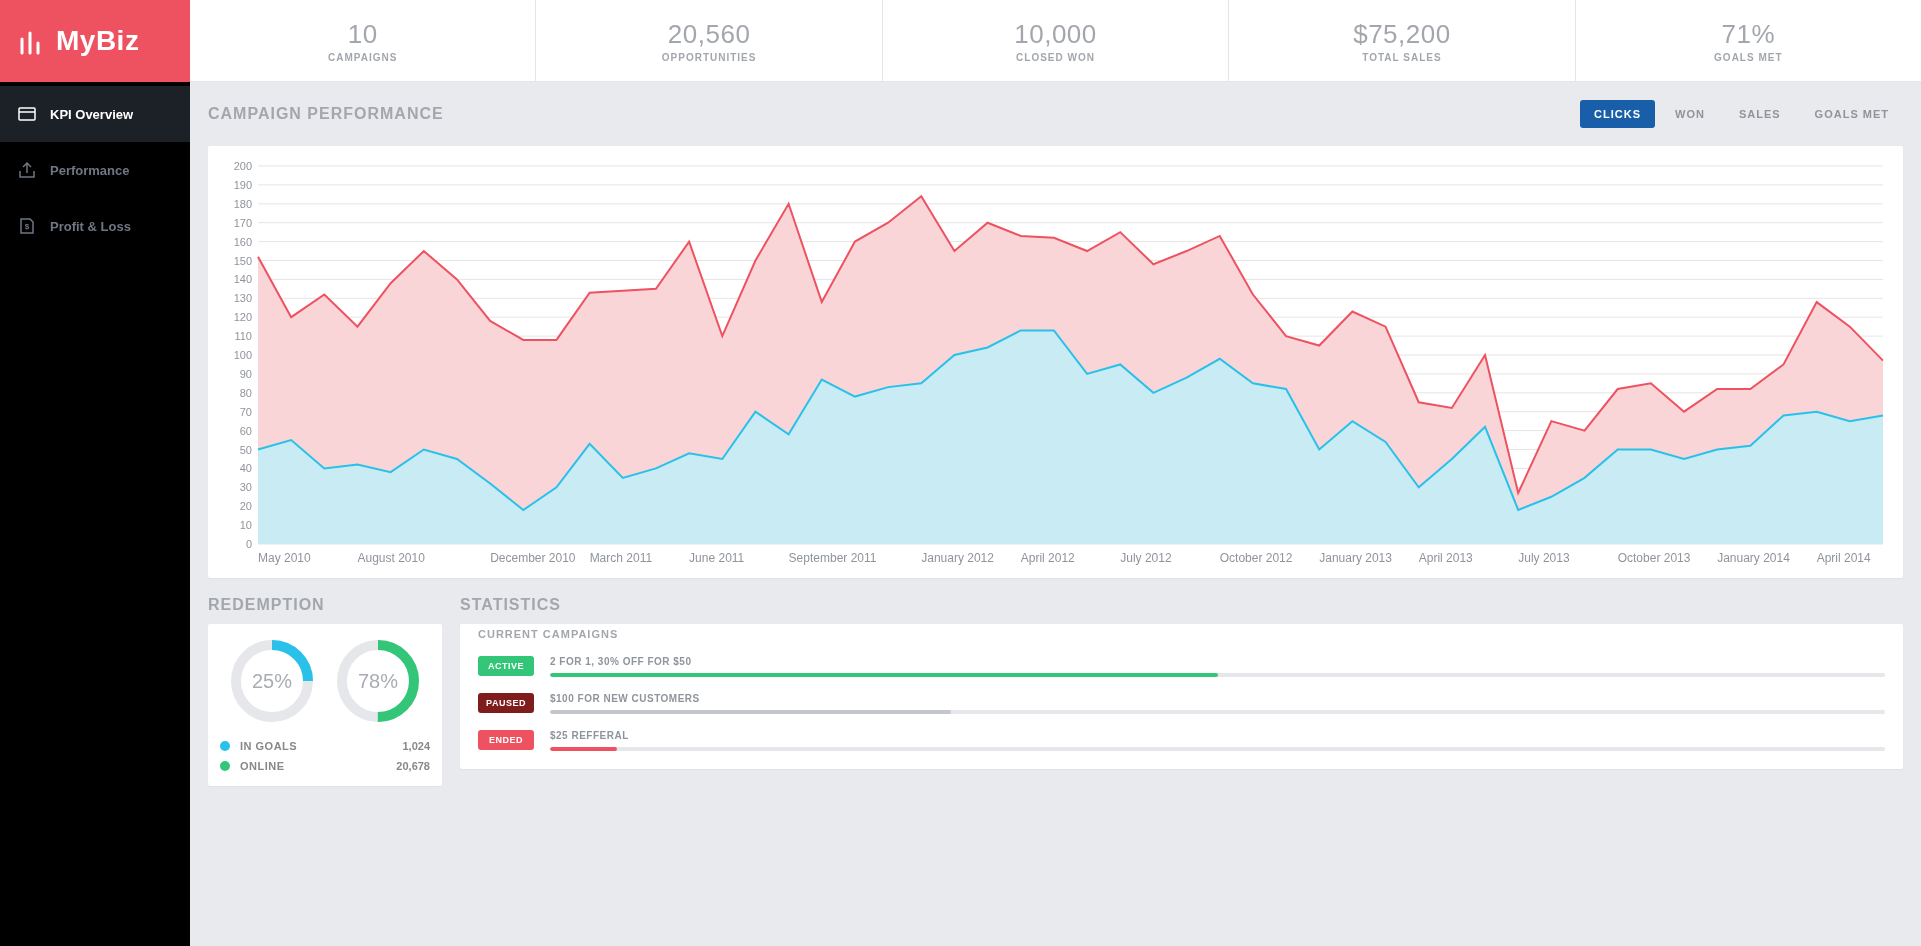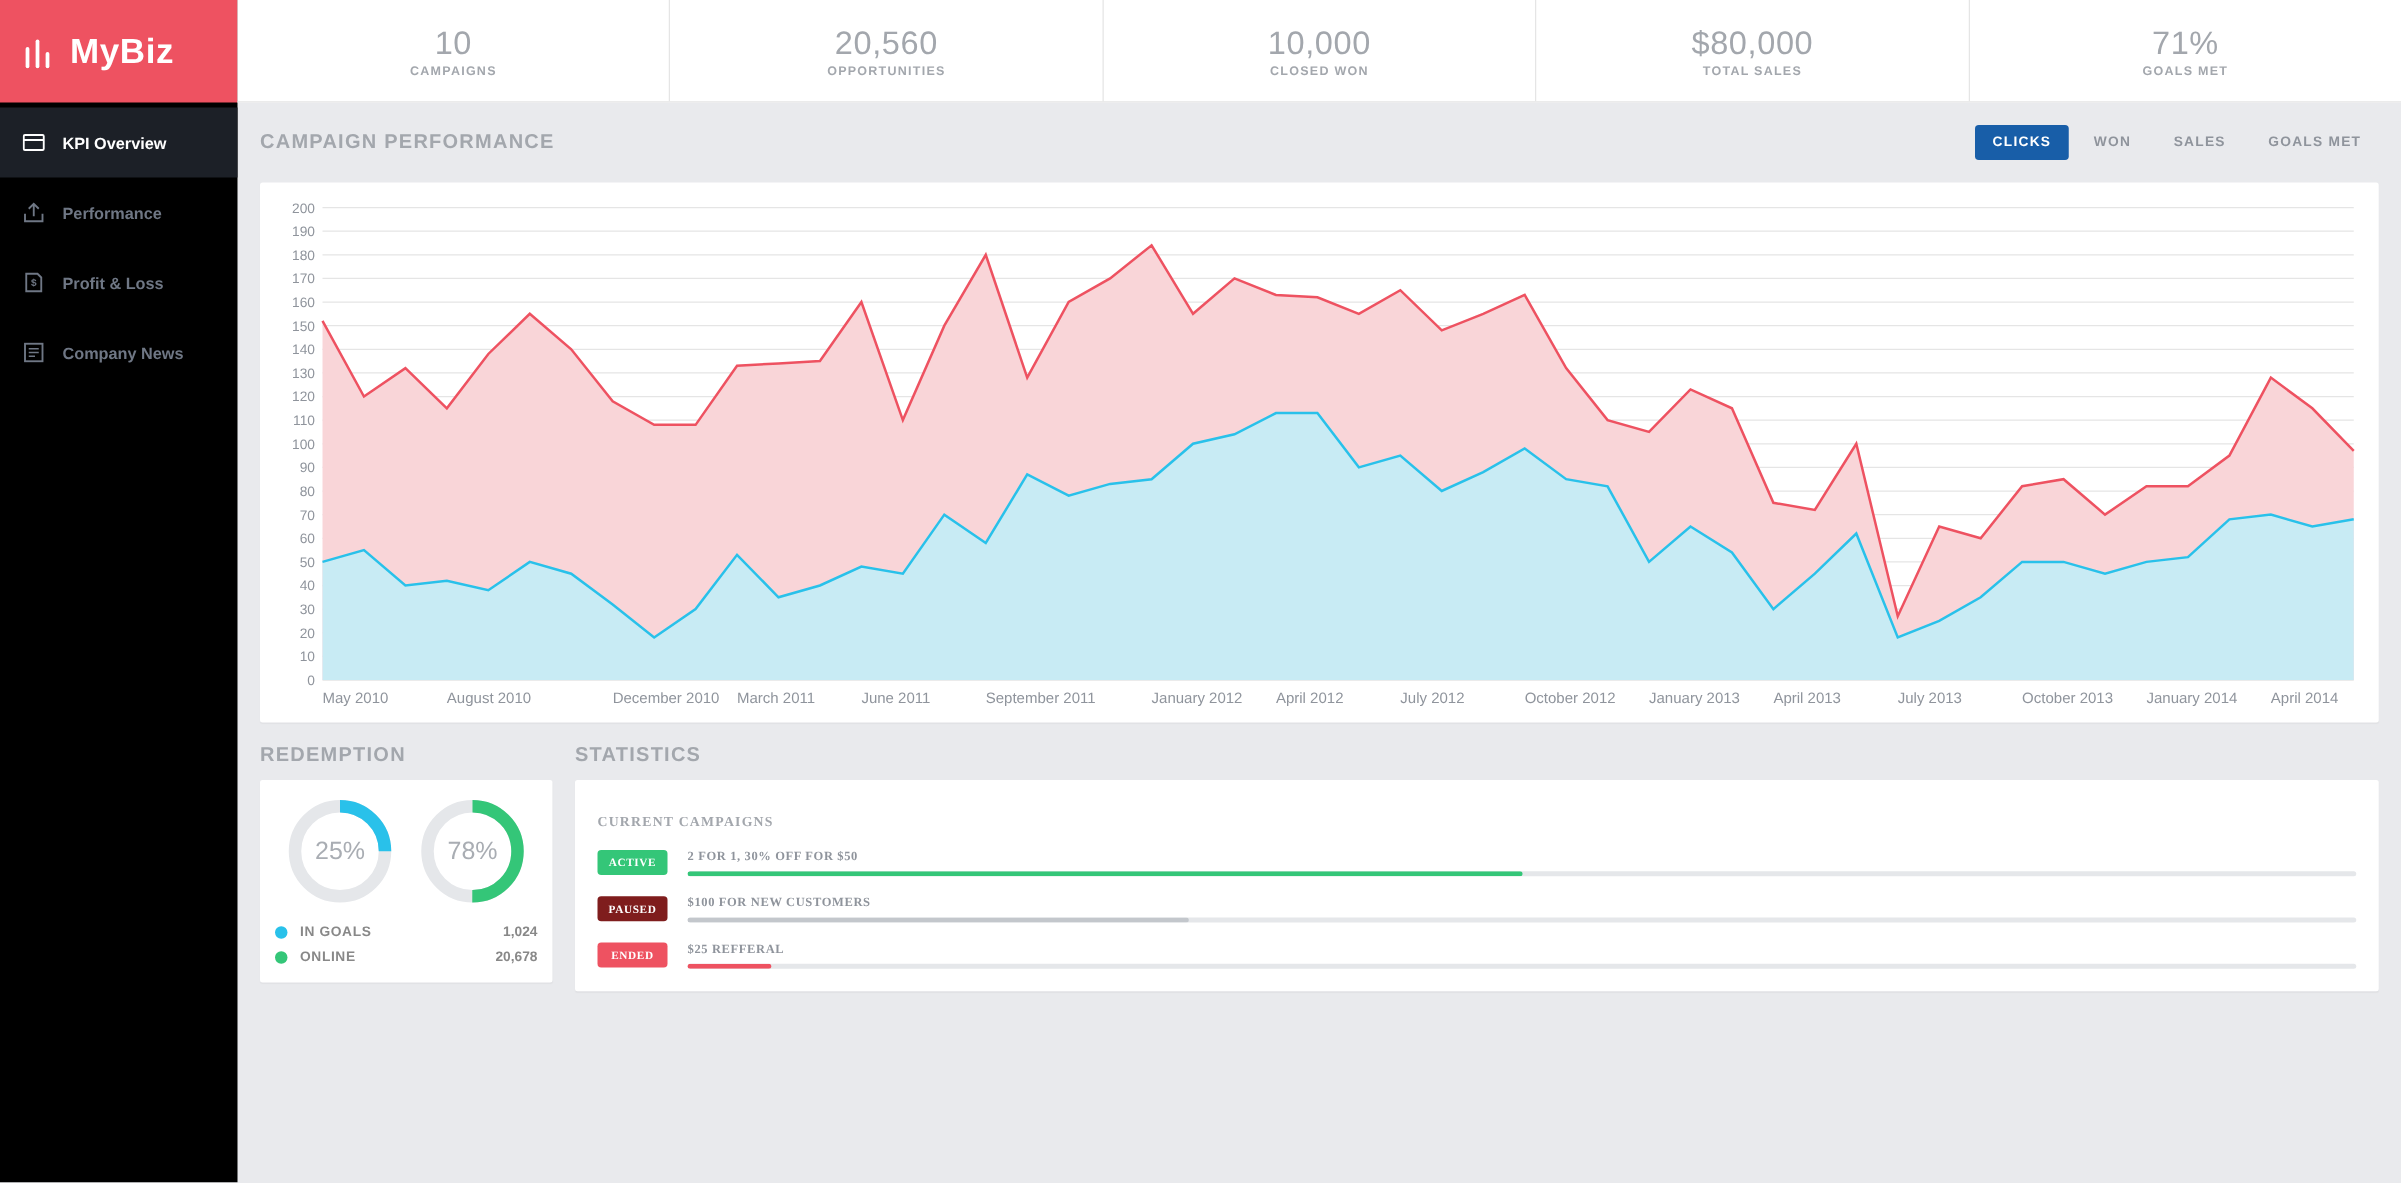--- a/index.html
+++ b/index.html
@@ -33,21 +33,21 @@
   .statistics { flex: 1; display: flex; flex-direction: column; gap: 10px; }
   .redemption .card { padding: 14px 12px 14px 12px; }
   .donut-row { display: flex; gap: 20px; justify-content: center; }
   .donut { position: relative; width: 86px; height: 86px; }
   .donut svg { transform: rotate(-90deg); }
   .donut-label { position: absolute; inset: 0; display: flex; align-items: center; justify-content: center; font-size: 20px; color: #a9adb3; font-weight: 300; }
   .legend { margin-top: 16px; display: flex; flex-direction: column; gap: 8px; }
   .legend-row { display: flex; align-items: center; font-size: 11px; color: #888; font-weight: 700; letter-spacing: .5px; }
   .legend-dot { width: 10px; height: 10px; border-radius: 50%; margin-right: 10px; }
   .legend-value { margin-left: auto; color: #888; font-weight: 600; letter-spacing: 0; }
-  .stat-card { padding: 28px 18px 18px 18px; font-family: Liberation Serif, serif; }
+  .stat-card { padding: 4px 18px 18px 18px; }
   .sub-title { font-size: 11px; font-weight: 800; color: #a3a7ad; letter-spacing: 1px; text-transform: uppercase; margin-bottom: 16px; }
   .camp-row { display: flex; align-items: flex-start; gap: 16px; margin-bottom: 16px; }
   .camp-row:last-child { margin-bottom: 0; }
   .pill { flex: 0 0 56px; text-align: center; font-size: 9px; font-weight: 800; letter-spacing: .5px; color: #fff; padding: 5px 0; border-radius: 3px; text-transform: uppercase; }
   .pill.active { background: #34c678; }
   .pill.paused { background: #7f1d1d; }
   .pill.ended  { background: #ee5261; }
   .camp-body { flex: 1; }
   .camp-name { font-size: 10px; font-weight: 800; color: #8f949c; letter-spacing: .5px; text-transform: uppercase; margin-bottom: 6px; }
   .bar-bg { height: 4px; background: #e5e7ea; border-radius: 2px; overflow: hidden; }
@@ -95,50 +95,39 @@
         </div>
         <div class="nav-item">
           <span class="nav-icon">
             <svg width="18" height="18" viewBox="0 0 18 18">
               <path d="M3 2 h9 l3 3 v11 h-12 z" stroke-width="1.5"></path>
               <text x="9" y="12" text-anchor="middle" font-size="8" fill="currentColor" stroke="none">$</text>
             </svg>
           </span>
           <span>Profit &amp; Loss</span>
         </div>
-        <div class="nav-item">
-          <span class="nav-icon">
-            <svg width="18" height="18" viewBox="0 0 18 18">
-              <rect x="2" y="2" width="14" height="14" stroke-width="1.5"></rect>
-              <line x1="5" y1="6" x2="13" y2="6" stroke-width="1.2"></line>
-              <line x1="5" y1="9" x2="13" y2="9" stroke-width="1.2"></line>
-              <line x1="5" y1="12" x2="10" y2="12" stroke-width="1.2"></line>
-            </svg>
-          </span>
-          <span>Company News</span>
-        </div>
       </nav>
   </aside>
 
   <main class="main">
     <div class="kpi-bar" id="kpi-bar">
         <div class="kpi">
           <div class="kpi-value">10</div>
           <div class="kpi-label">CAMPAIGNS</div>
         </div>
         <div class="kpi">
           <div class="kpi-value">20,560</div>
           <div class="kpi-label">OPPORTUNITIES</div>
         </div>
         <div class="kpi">
           <div class="kpi-value">10,000</div>
           <div class="kpi-label">CLOSED WON</div>
         </div>
         <div class="kpi">
-          <div class="kpi-value">$80,000</div>
+          <div class="kpi-value">$75,200</div>
           <div class="kpi-label">TOTAL SALES</div>
         </div>
         <div class="kpi">
           <div class="kpi-value">71%</div>
           <div class="kpi-label">GOALS MET</div>
         </div>
       </div>
 
     <div class="content">
 

